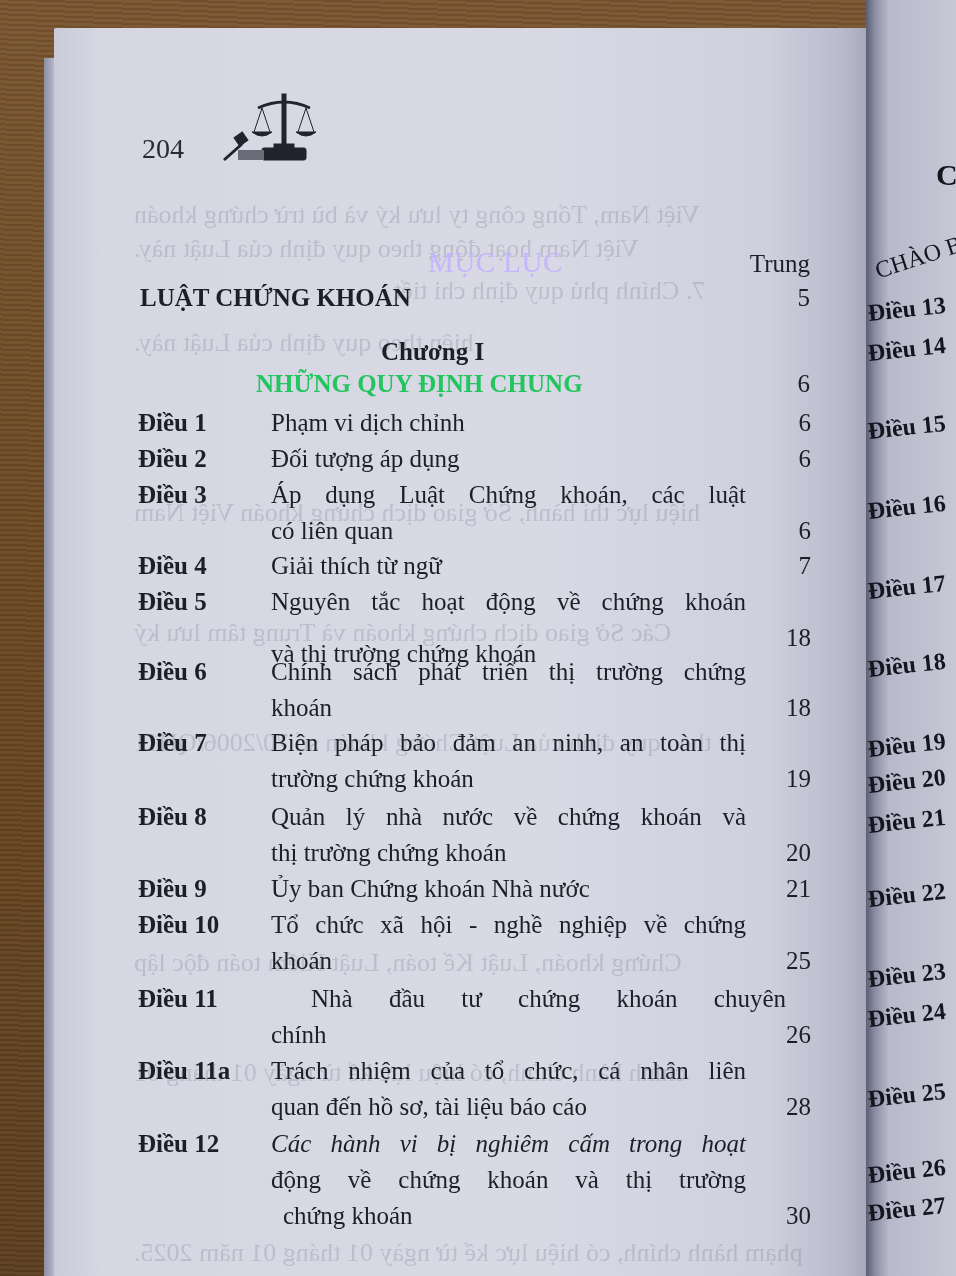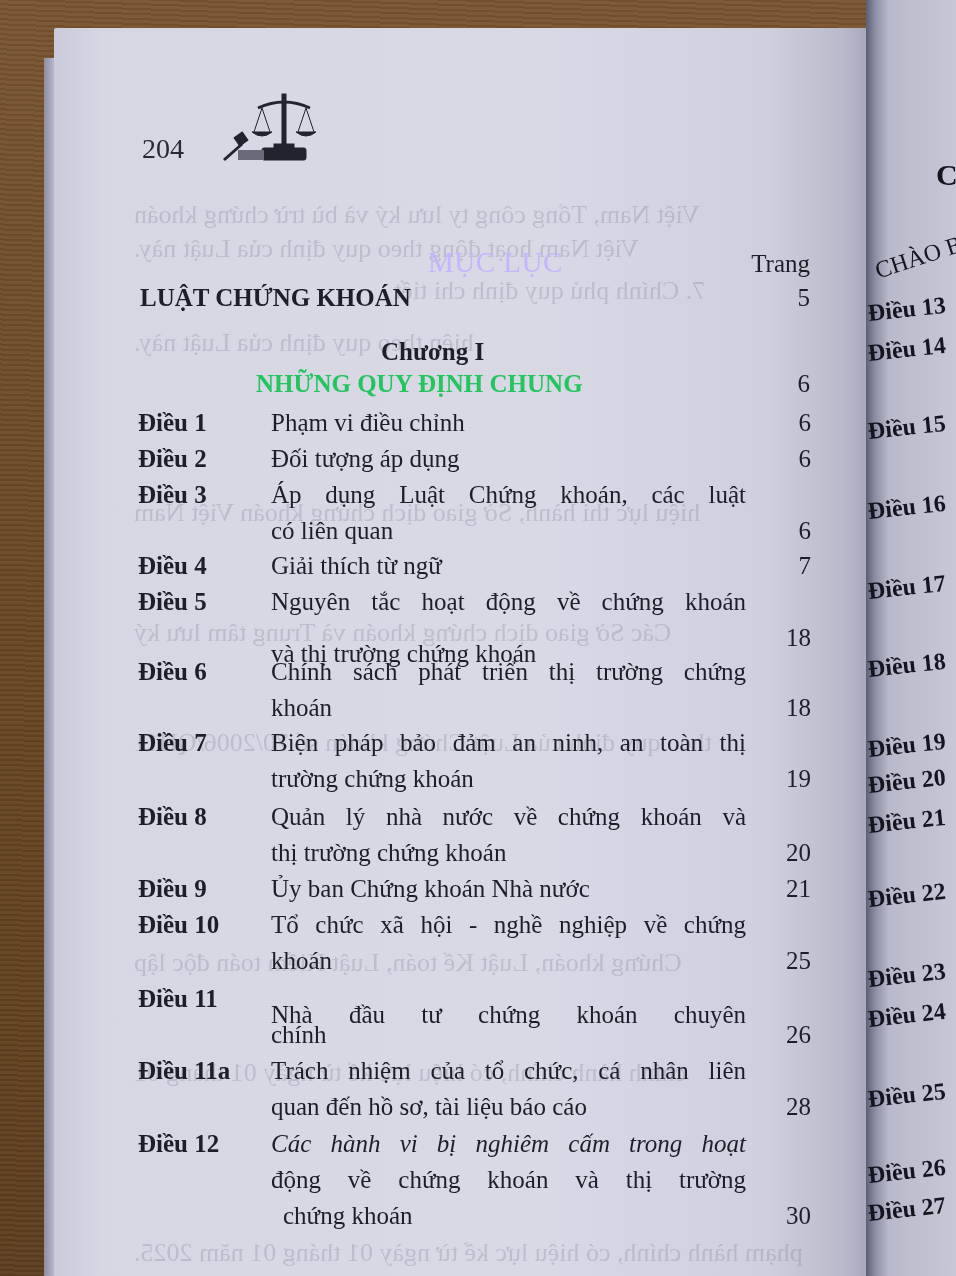--- a/index.html
+++ b/index.html
@@ -79,33 +79,33 @@
     <path d="M74 40 Q84 48 94 40 Z"></path>
     <rect x="52" y="52" width="20" height="4"></rect>
     <rect x="40" y="56" width="44" height="12" rx="2"></rect>
     <rect x="16" y="58" width="26" height="10" fill="#6a6a78" stroke="none"></rect>
     <rect x="14" y="42" width="10" height="10" transform="rotate(-35 19 47)"></rect>
     <line x1="2" y1="68" x2="20" y2="52" stroke-width="3"></line>
   </g>
 </svg>
 
 <div class="toc-title">MỤC LỤC</div>
-<div class="trang">Trang</div>
+<div class="trang">Trung</div>
 
 <div class="law-title">LUẬT CHỨNG KHOÁN</div>
 <div class="law-page">5</div>
 
 <div class="chapter">Chương I</div>
 <div class="chapter-name">NHỮNG QUY ĐỊNH CHUNG</div>
 <div class="chapter-page">6</div>
 
 <div id="toc-entries">
     <div class="row" style="top: 406px; height: 36px;">
       <span class="label">Điều 1</span>
-      <span class="text" style="top: 0px;">Phạm vi điều chỉnh</span>
+      <span class="text" style="top: 0px;">Phạm vi dịch chỉnh</span>
       <span class="page" style="top: 0px;">6</span>
     </div>
     <div class="row" style="top: 442px; height: 36px;">
       <span class="label">Điều 2</span>
       <span class="text" style="top: 0px;">Đối tượng áp dụng</span>
       <span class="page" style="top: 0px;">6</span>
     </div>
     <div class="row" style="top: 478px; height: 72px;">
       <span class="label">Điều 3</span>
       <span class="text" style="top: 0px; text-align-last: justify;">Áp dụng Luật Chứng khoán, các luật</span>
@@ -147,21 +147,21 @@
       <span class="page" style="top: 0px;">21</span>
     </div>
     <div class="row" style="top: 908px; height: 72px;">
       <span class="label">Điều 10</span>
       <span class="text" style="top: 0px; text-align-last: justify;">Tổ chức xã hội - nghề nghiệp về chứng</span>
       <span class="text" style="top: 36px;">khoán</span>
       <span class="page" style="top: 36px;">25</span>
     </div>
     <div class="row" style="top: 982px; height: 72px;">
       <span class="label">Điều 11</span>
-      <span class="text" style="top: 16px; text-align-last: justify;">Nhà đầu tư chứng khoán chuyên</span>
+      <span class="text" style="top: 0px; text-align-last: justify; margin-left: 40px;">Nhà đầu tư chứng khoán chuyên</span>
       <span class="text" style="top: 36px;">chính</span>
       <span class="page" style="top: 36px;">26</span>
     </div>
     <div class="row" style="top: 1054px; height: 72px;">
       <span class="label">Điều 11a</span>
       <span class="text" style="top: 0px; text-align-last: justify;">Trách nhiệm của tổ chức, cá nhân liên</span>
       <span class="text" style="top: 36px;">quan đến hồ sơ, tài liệu báo cáo</span>
       <span class="page" style="top: 36px;">28</span>
     </div>
     <div class="row" style="top: 1127px; height: 108px;">

